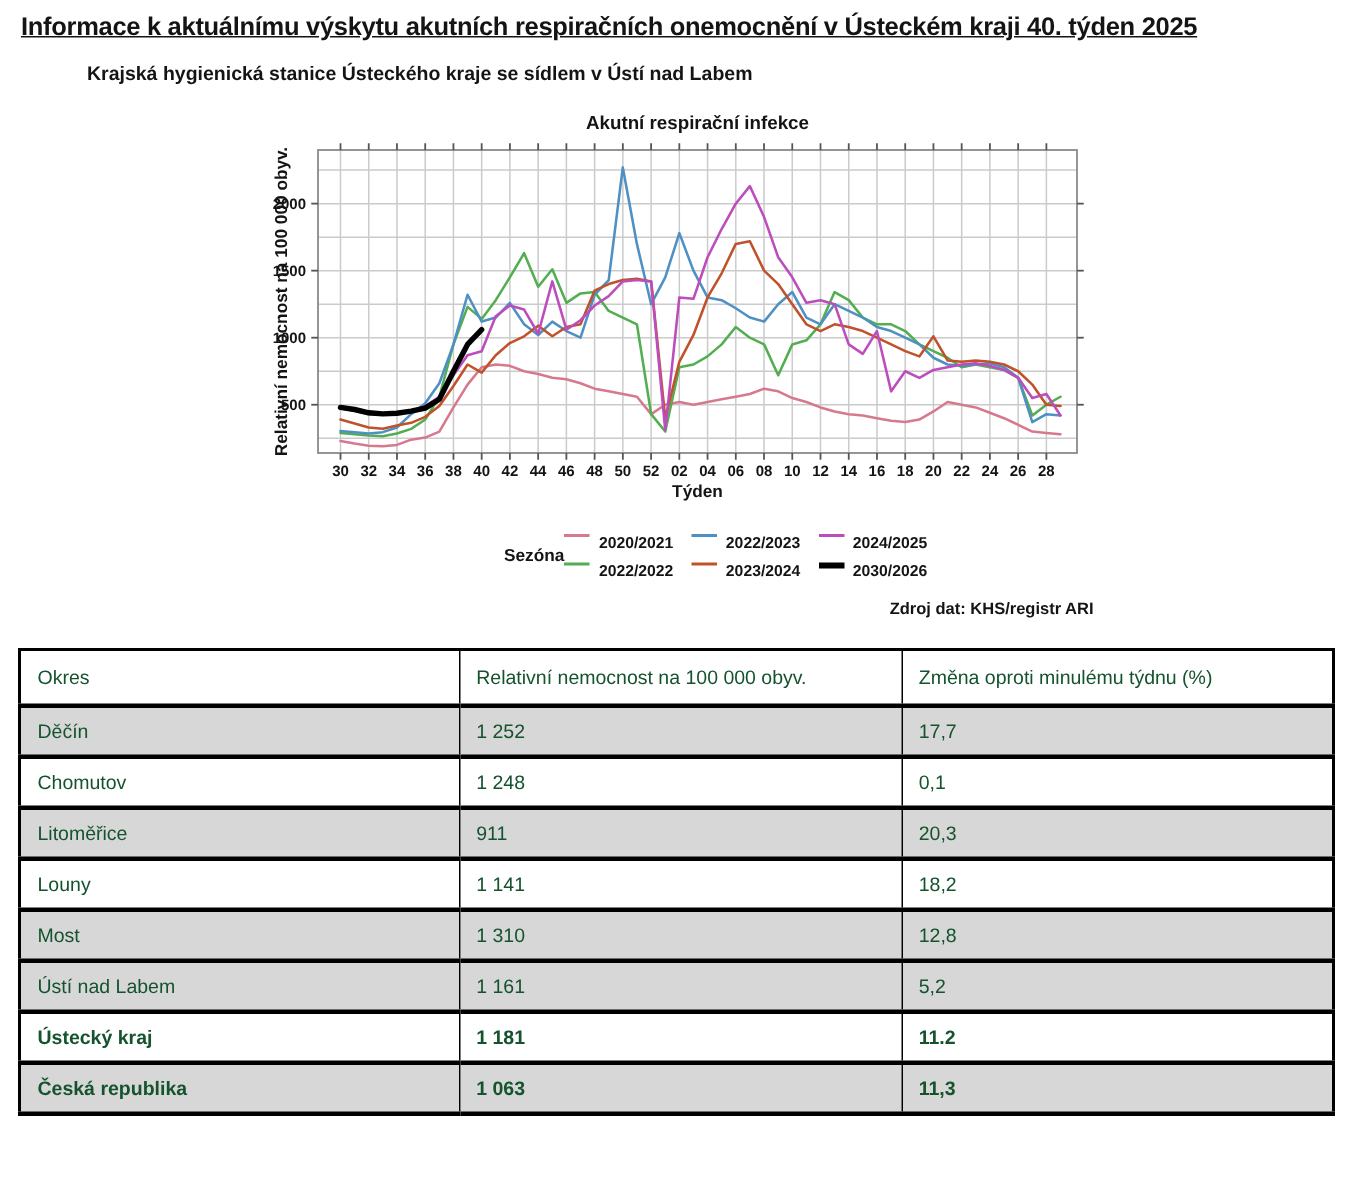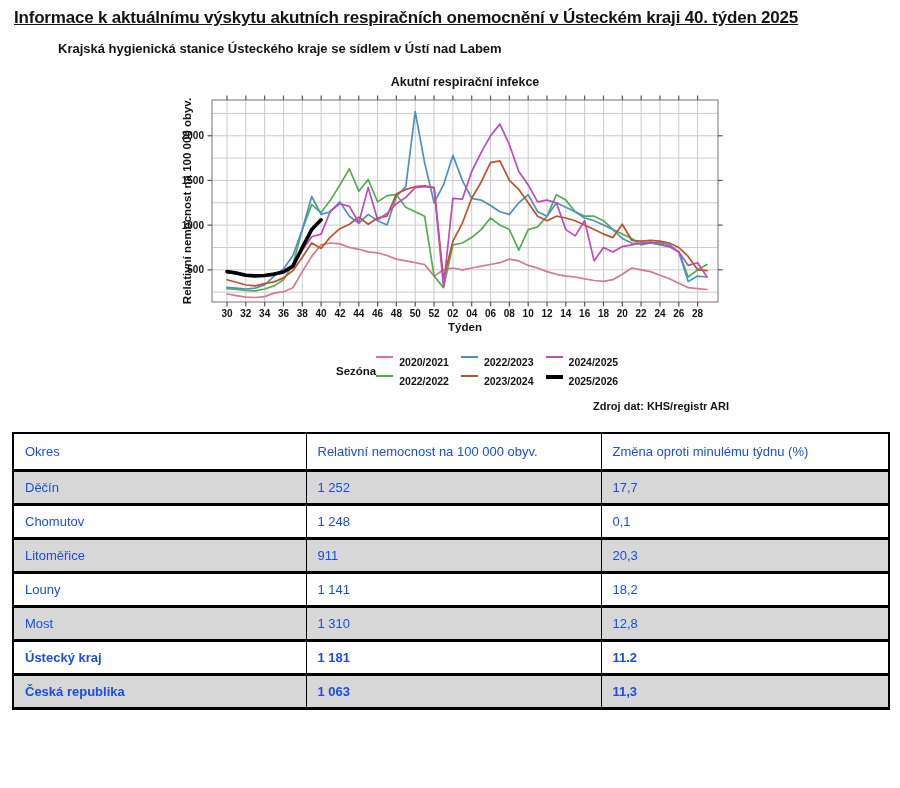--- a/index.html
+++ b/index.html
@@ -9,21 +9,21 @@
   .subtitle{position:absolute;left:14px;top:41px;font-size:13px;font-weight:600;margin-left:44px;}
   .chart-svg{position:absolute;left:0;top:70px;}
   .chart-svg text{font-family:"Liberation Sans",sans-serif;fill:#141414;}
   .legend{position:absolute;left:336px;top:352px;display:flex;align-items:center;}
   .legend-title{font-size:11.5px;font-weight:bold;}
   .legend-grid{display:grid;grid-auto-flow:column;grid-template-rows:repeat(2,19px);column-gap:12px;align-items:center;}
   .legend-entry{display:flex;align-items:flex-start;gap:6px;font-size:10.5px;font-weight:bold;white-space:nowrap;}
   .legend-swatch{display:inline-block;width:17px;flex:0 0 17px;}
   .src{position:absolute;top:400px;right:171px;font-size:11px;font-weight:bold;}
   table.okres{position:absolute;left:12px;top:432px;width:876px;border-collapse:collapse;
-              font-size:13px;color:#1d4ed8;table-layout:fixed;border:2px solid #000;}
+              font-size:13px;color:#14532d;table-layout:fixed;border:2px solid #000;}
   .okres th,.okres td{border:1.5px solid #000;text-align:left;padding:0 11px;overflow:hidden;}
   .okres thead th{height:35px;font-weight:normal;border-bottom:3px solid #000;background:#fff;}
   .okres tbody td{height:31px;border-top:3px solid #000;border-bottom:3px solid #000;}
   .okres tr.shade td{background:#d7d7d7;}
   .okres tr.strong td{font-weight:bold;}
 </style>
 </head>
 <body>
 
 <div class="page">
@@ -186,21 +186,21 @@
         <div class="legend-entry">
           <span class="legend-swatch" style="background: rgb(192, 82, 43); height: 2px;"></span>
           <span>2023/2024</span>
         </div>
         <div class="legend-entry">
           <span class="legend-swatch" style="background: rgb(189, 76, 189); height: 2px;"></span>
           <span>2024/2025</span>
         </div>
         <div class="legend-entry">
           <span class="legend-swatch" style="background: rgb(0, 0, 0); height: 4px;"></span>
-          <span>2025/2026</span>
+          <span>2030/2026</span>
         </div>
       </div>
   </div>
 
   <div class="src">Zdroj dat: KHS/registr ARI</div>
 
   <table class="okres">
     <colgroup>
       <col style="width:293px">
         <col style="width:295px">
@@ -232,20 +232,25 @@
         <tr class="">
           <td>Louny</td>
           <td>1 141</td>
           <td>18,2</td>
         </tr>
         <tr class="shade">
           <td>Most</td>
           <td>1 310</td>
           <td>12,8</td>
         </tr>
+        <tr class="shade">
+          <td>Ústí nad Labem</td>
+          <td>1 161</td>
+          <td>5,2</td>
+        </tr>
         <tr class=" strong">
           <td>Ústecký kraj</td>
           <td>1 181</td>
           <td>11.2</td>
         </tr>
         <tr class="shade strong">
           <td>Česká republika</td>
           <td>1 063</td>
           <td>11,3</td>
         </tr>

